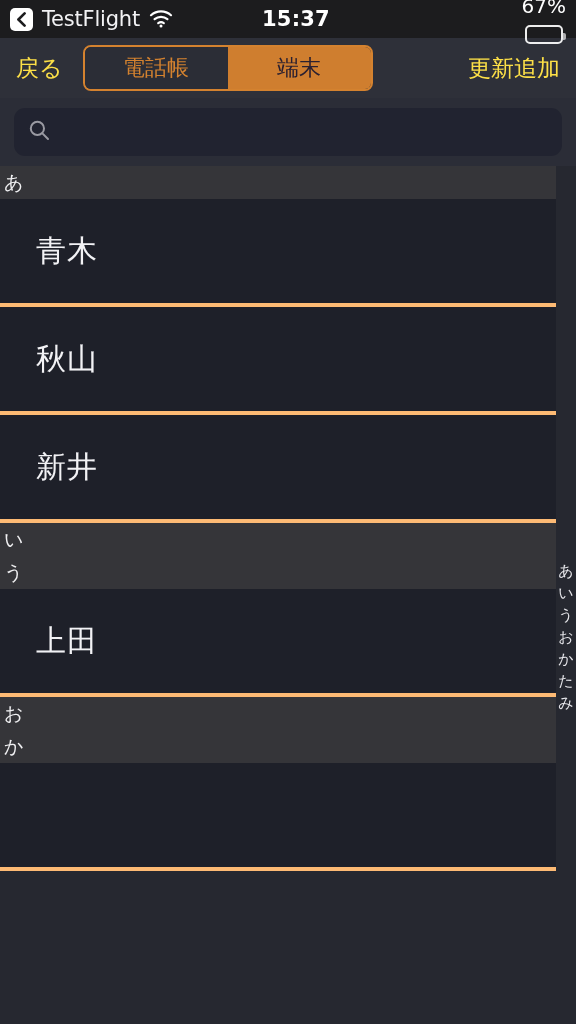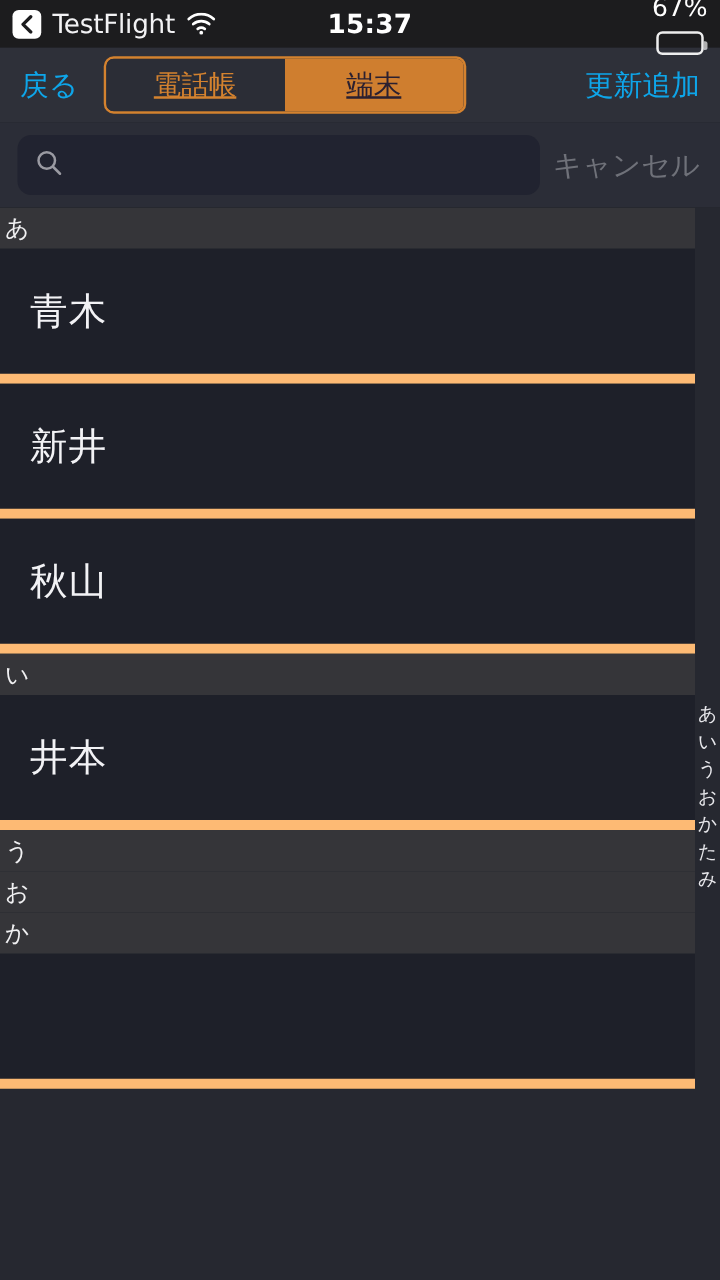--- a/index.html
+++ b/index.html
@@ -78,21 +78,21 @@
   
   .navbar {
     height:60px;
     background:#2e3039;
     display:flex;
     align-items:center;
     padding:0 16px;
     gap:14px;
   }
   .nav-btn {
-    color:#0ea5e9;
+    color:#fde047;
     font-size:23px;
     white-space:nowrap;
     cursor:pointer;
   }
   .segmented {
     display:flex;
     height:46px;
     border:2px solid #d4822f;
     border-radius:8px;
     overflow:hidden;
@@ -101,21 +101,20 @@
   .seg {
     min-width:143px;
     display:flex;
     align-items:center;
     justify-content:center;
     font-size:22px;
     color:#d4822f;
     background:#2b2d36;
     cursor:pointer;
     padding:0 12px;
-    text-decoration:underline;
   }
   .seg.selected {
     background:#cf7e2f;
     color:#2b2030;
   }
   .nav-right {
     margin-left:auto;
     display:flex;
     align-items:center;
   }
@@ -176,22 +175,22 @@
     font-size:19px;
     display:flex;
     align-items:center;
     padding-left:4px;
   }
   .row {
     height:108px;
     background:#1e2029;
     display:flex;
     align-items:center;
-    padding-left:24px;
-    border-bottom:8px solid #fdba74;
+    padding-left:36px;
+    border-bottom:4px solid #fdba74;
     cursor:pointer;
   }
   .row-label {
     color:#f2f2f5;
     font-size:30px;
     letter-spacing:1px;
   }
 
   
   .index-strip {
@@ -260,40 +259,39 @@
   <div class="searchbar">
     <div class="search-field">
       <span>
         <svg width="22" height="22" viewBox="0 0 22 22">
           <circle cx="9.4" cy="9.4" r="6.6" fill="none" stroke="#9a9aa2" stroke-width="2"></circle>
           <path d="M14.4 14.4 L20 20" stroke="#9a9aa2" stroke-width="2" stroke-linecap="round"></path>
         </svg>
       </span>
       <input type="text" placeholder="" style="">
     </div>
-    <span class="cancel-btn">キャンセル</span>
   </div>
 
   <div class="list-area">
     <div class="list" id="contact-list">
         <div class="section-header">あ</div>
         <div class="row">
           <span class="row-label">青木</span>
         </div>
         <div class="row">
+          <span class="row-label">秋山</span>
+        </div>
+        <div class="row">
           <span class="row-label">新井</span>
         </div>
-        <div class="row">
-          <span class="row-label">秋山</span>
-        </div>
         <div class="section-header">い</div>
-        <div class="row">
-          <span class="row-label">井本</span>
-        </div>
         <div class="section-header">う</div>
+        <div class="row">
+          <span class="row-label">上田</span>
+        </div>
         <div class="section-header">お</div>
         <div class="section-header">か</div>
         <div class="row">
           <span class="row-label"></span>
         </div>
       </div>
     <div class="index-strip" id="index-strip">
         <div class="index-item">あ</div>
         <div class="index-item">い</div>
         <div class="index-item">う</div>

